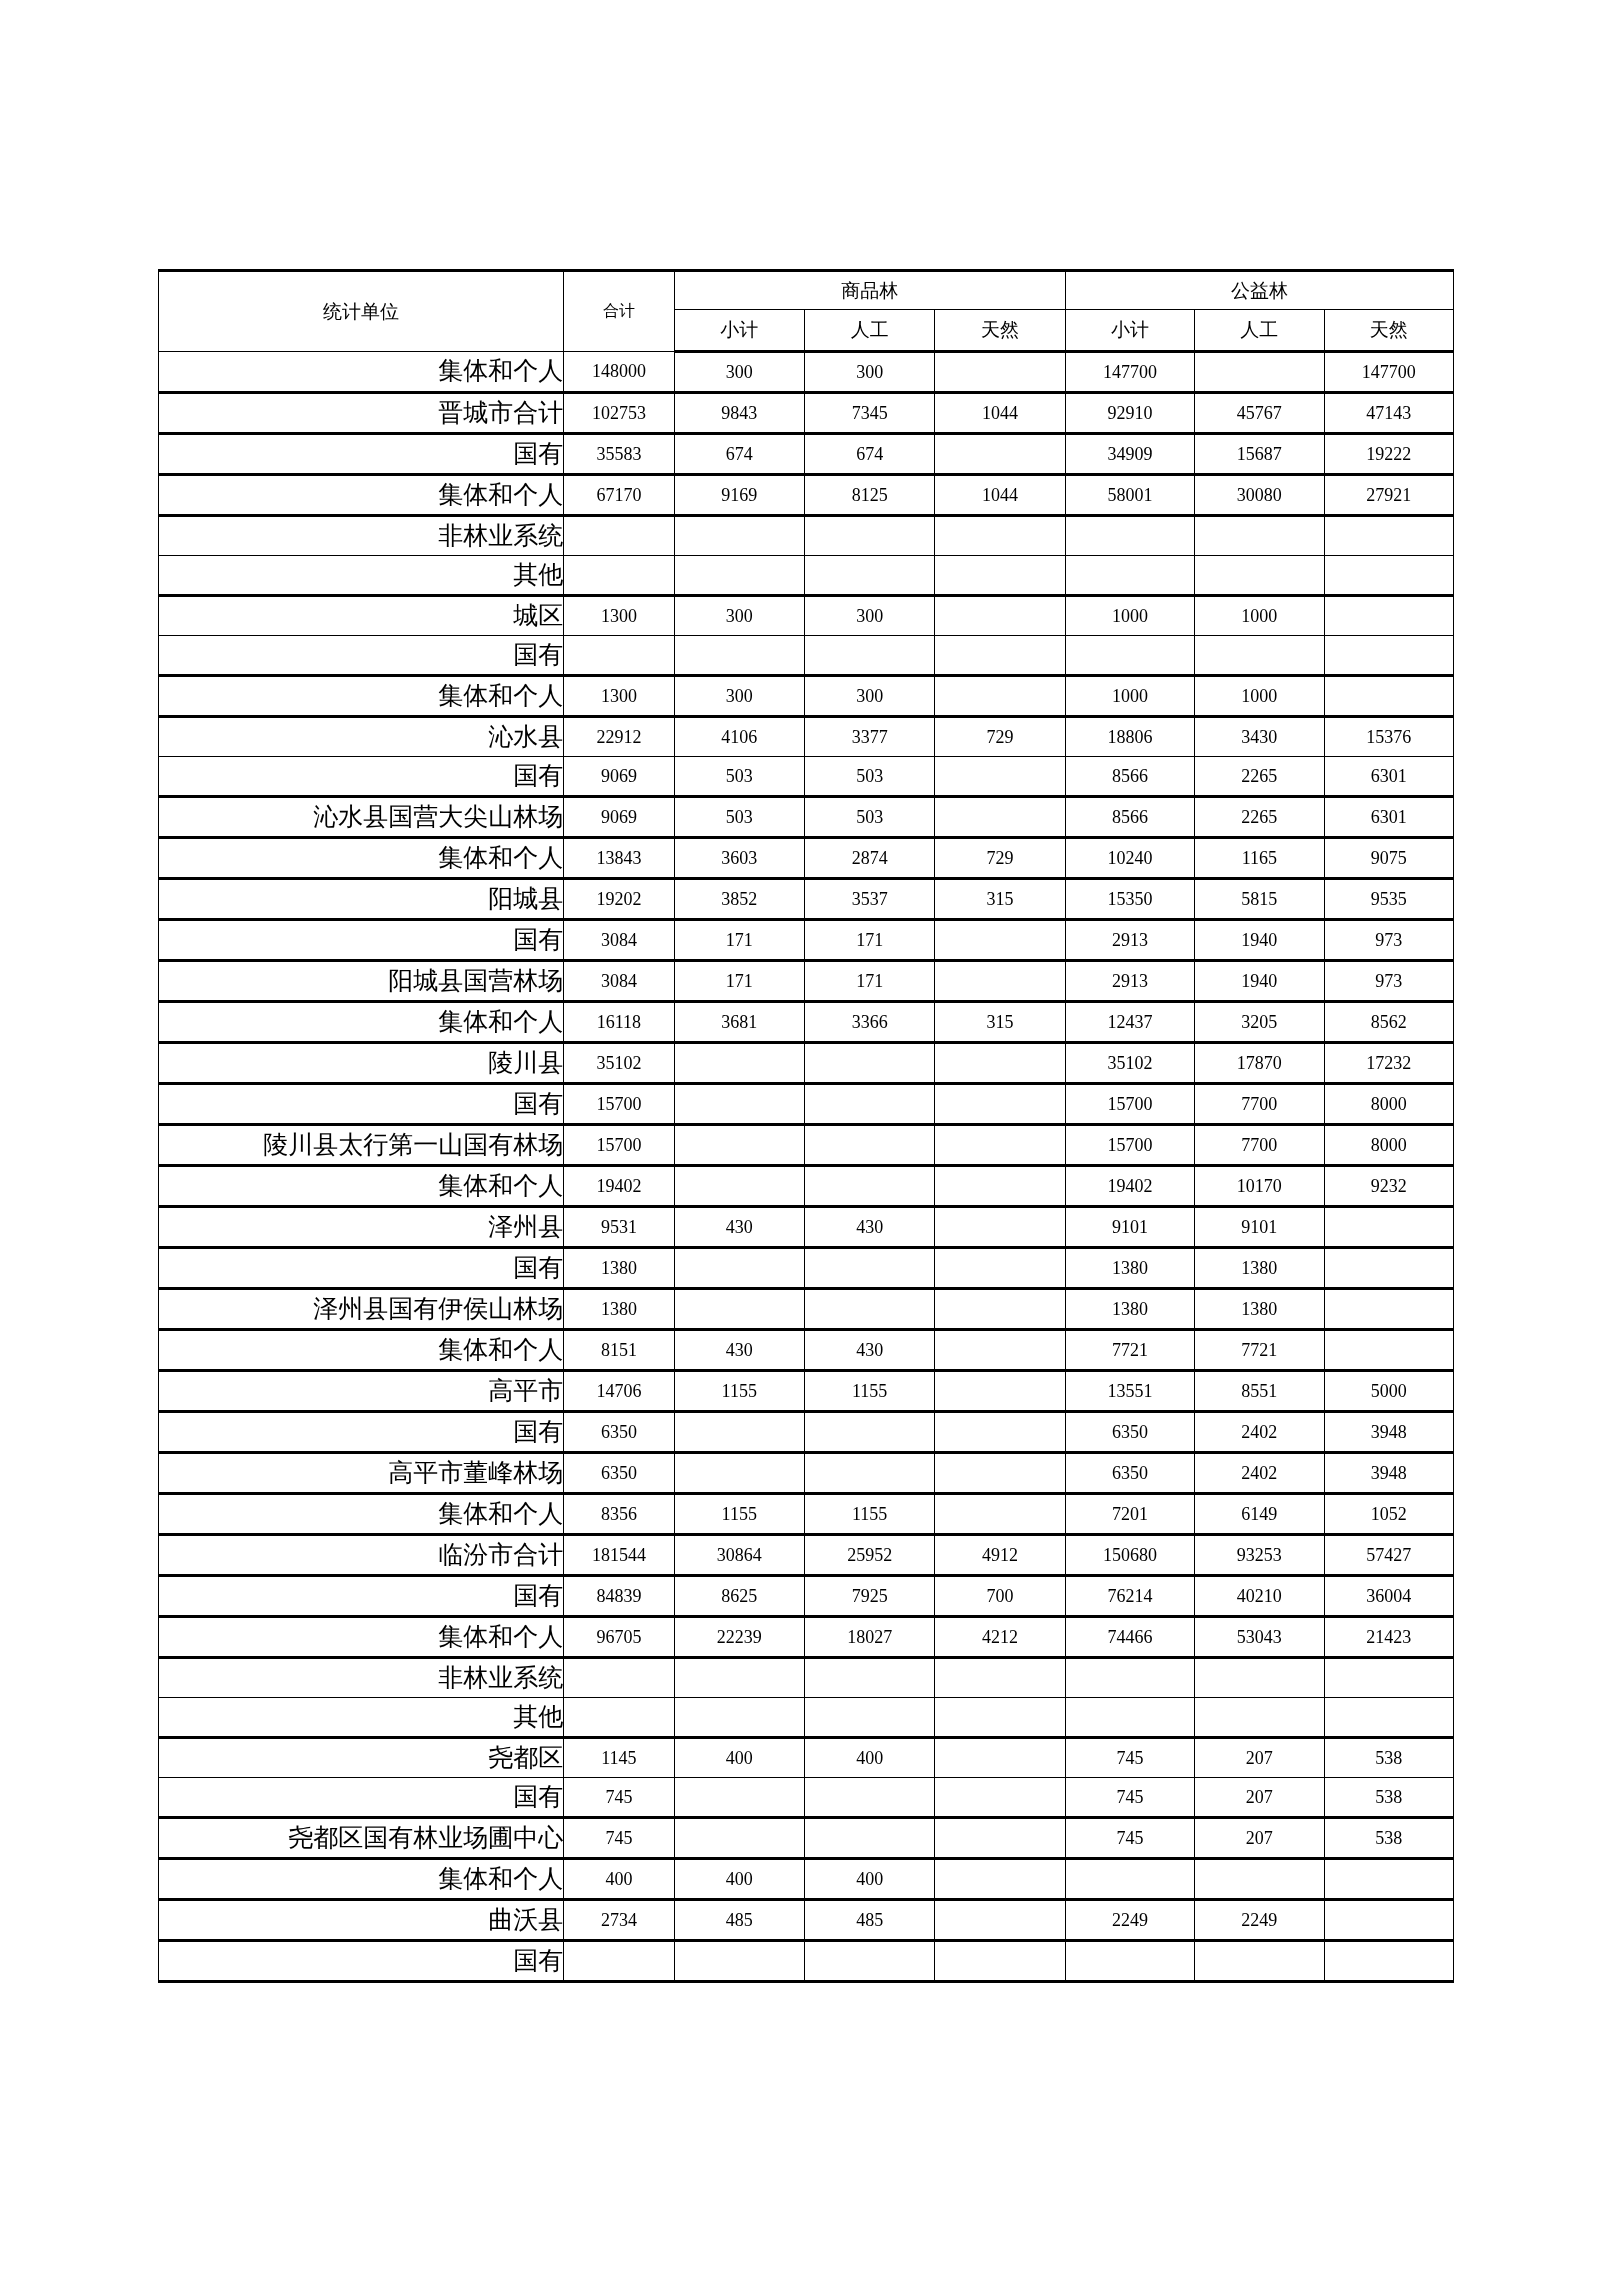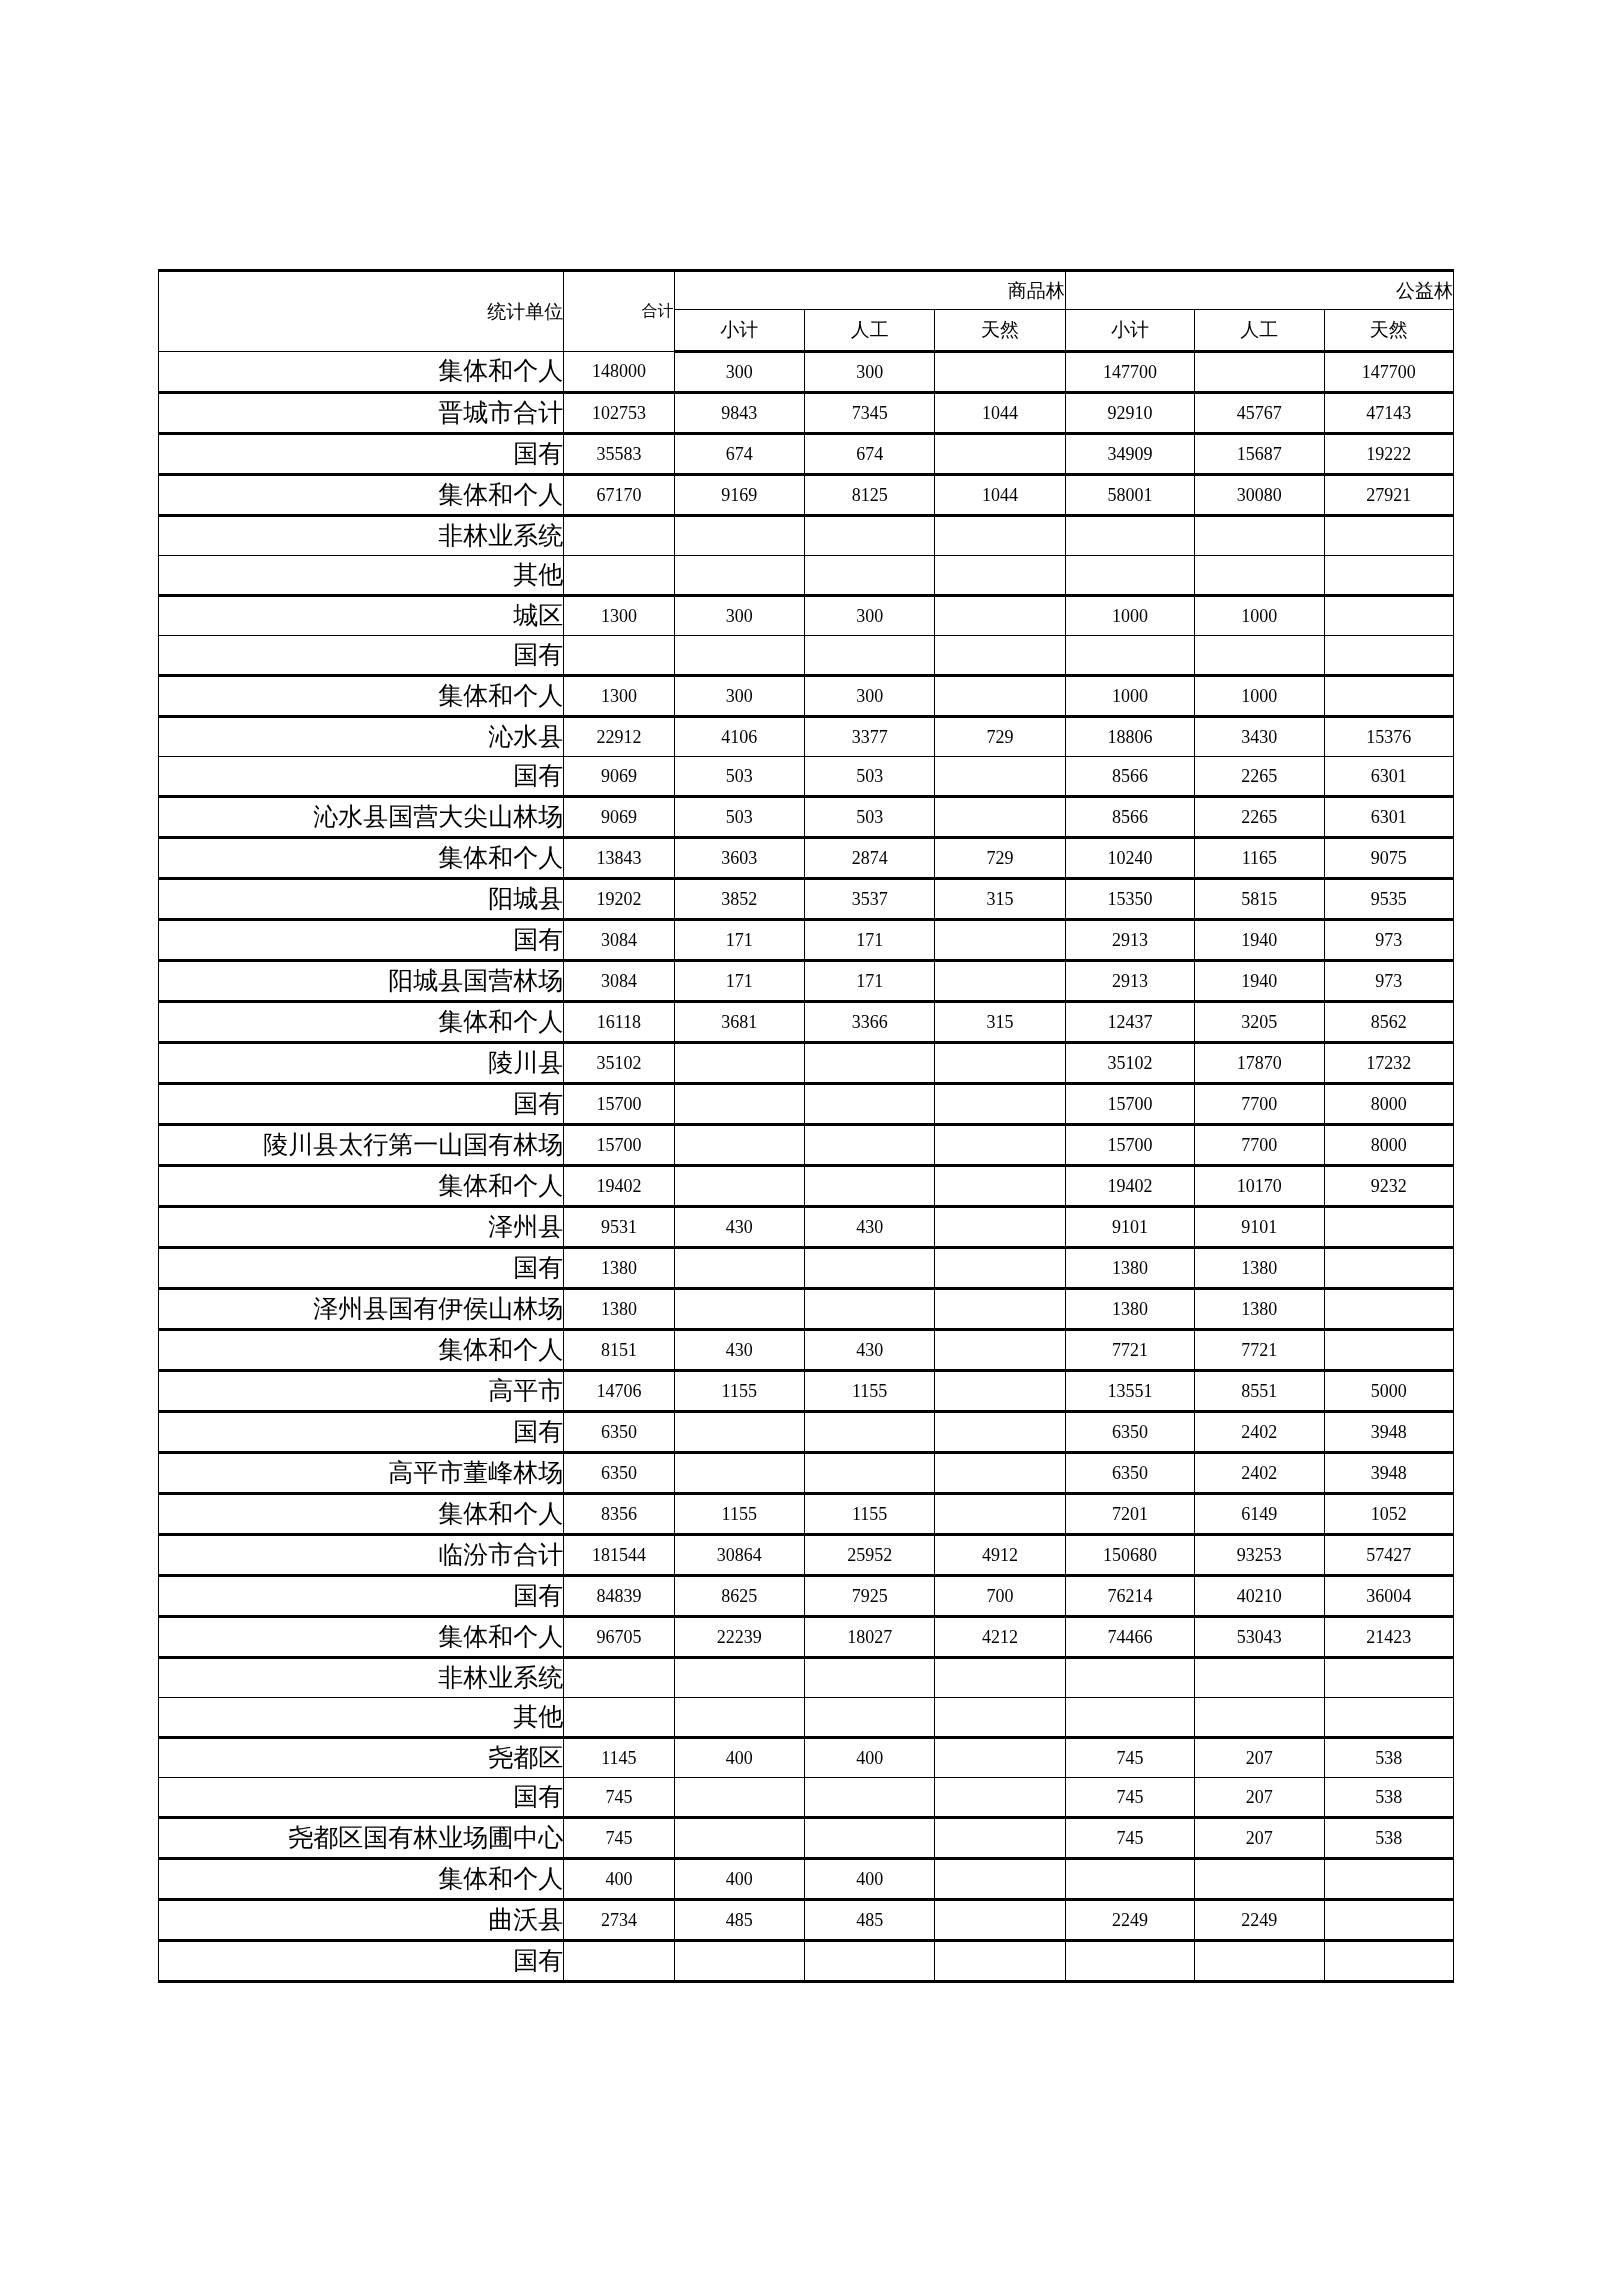--- a/index.html
+++ b/index.html
@@ -58,21 +58,21 @@
   th.group-head {
     font-size: 19px;
     border-bottom: 3.1px solid #000;
     height: 37px;
   }
   th.sub-head {
     font-size: 19px;
     height: 40px;
     margin-left: 21px;
   }
-  thead tr.hdr-top th { border-top: 3.6px solid #000; text-align: right; }
+  thead tr.hdr-top th { border-top: 3.6px solid #000; }
   thead tr.hdr-bot th { border-bottom: 3.6px solid #000; }
   th.unit-head, th.total-head { border-bottom: 3.6px solid #000; border-radius: 8px; }
 
   tbody td {
     height: 38px;
   }
   td.label {
     text-align: right;
     padding-left: 7.2px;
     font-size: 25px;

